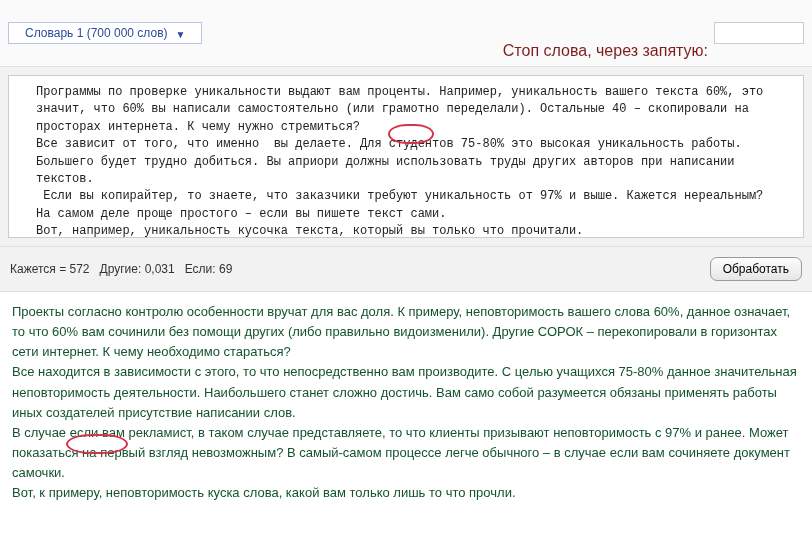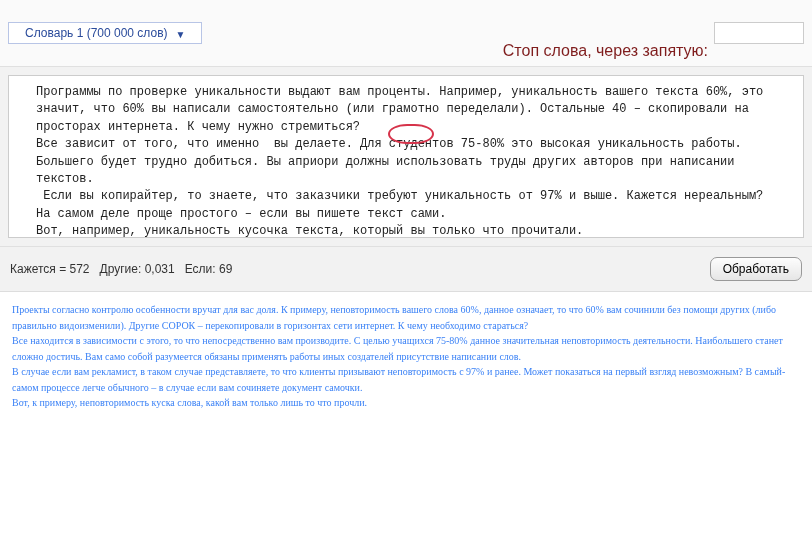--- a/index.html
+++ b/index.html
@@ -10,21 +10,21 @@
     .toolbar-spacer { flex: 1; }
     .stop-label { font-size: 16px; color: #7f1d1d; margin-right: 6px; margin-top: 36px; }
     .stop-input { width: 90px; height: 22px; border: 1px solid #ccc; background: #fff; padding: 2px 4px; font-size: 12px; }
     .input-panel { padding: 8px; background: #f2f2f2; }
     .input-text { width: 100%; height: 163px; border: 1px solid #ccc; background: #fff; padding: 8px 27px; font-family: 'Courier New', monospace; font-size: 12px; line-height: 1.45; color: #222; white-space: pre-wrap; overflow: hidden; resize: none; }
     .stats-row { display: flex; align-items: center; padding: 10px; background: #f2f2f2; border-top: 1px solid #e0e0e0; }
     .stats { font-size: 12px; color: #333; }
     .stats-row .toolbar-spacer { flex: 1; }
     .process-btn { background: linear-gradient(#fdfdfd,#e6e6e6); border: 1px solid #999; padding: 4px 12px; font-size: 12px; cursor: pointer; border-radius: 7px; }
     .output-panel { position: relative; padding: 10px 12px 20px; background: #fff; border-top: 1px solid #ddd; }
-    .output-text { font-family: Liberation Serif, serif; font-size: 10px; line-height: 1.55; color: #3b82f6; white-space: pre-wrap; }
+    .output-text { font-family: Liberation Sans, sans-serif; font-size: 13px; line-height: 1.55; color: #14532d; white-space: pre-wrap; }
     .annot { position: absolute; border: 2px solid #d6334a; border-radius: 50%/60%; pointer-events: none; }
     .annot1 { top: 124px; left: 388px; width: 46px; height: 20px; }
     .annot2 { top: 434px; left: 66px; width: 62px; height: 20px; }
     .wrapper { position: relative; }
   </style>
 </head>
 <body>
 
 <div class="wrapper">
 

